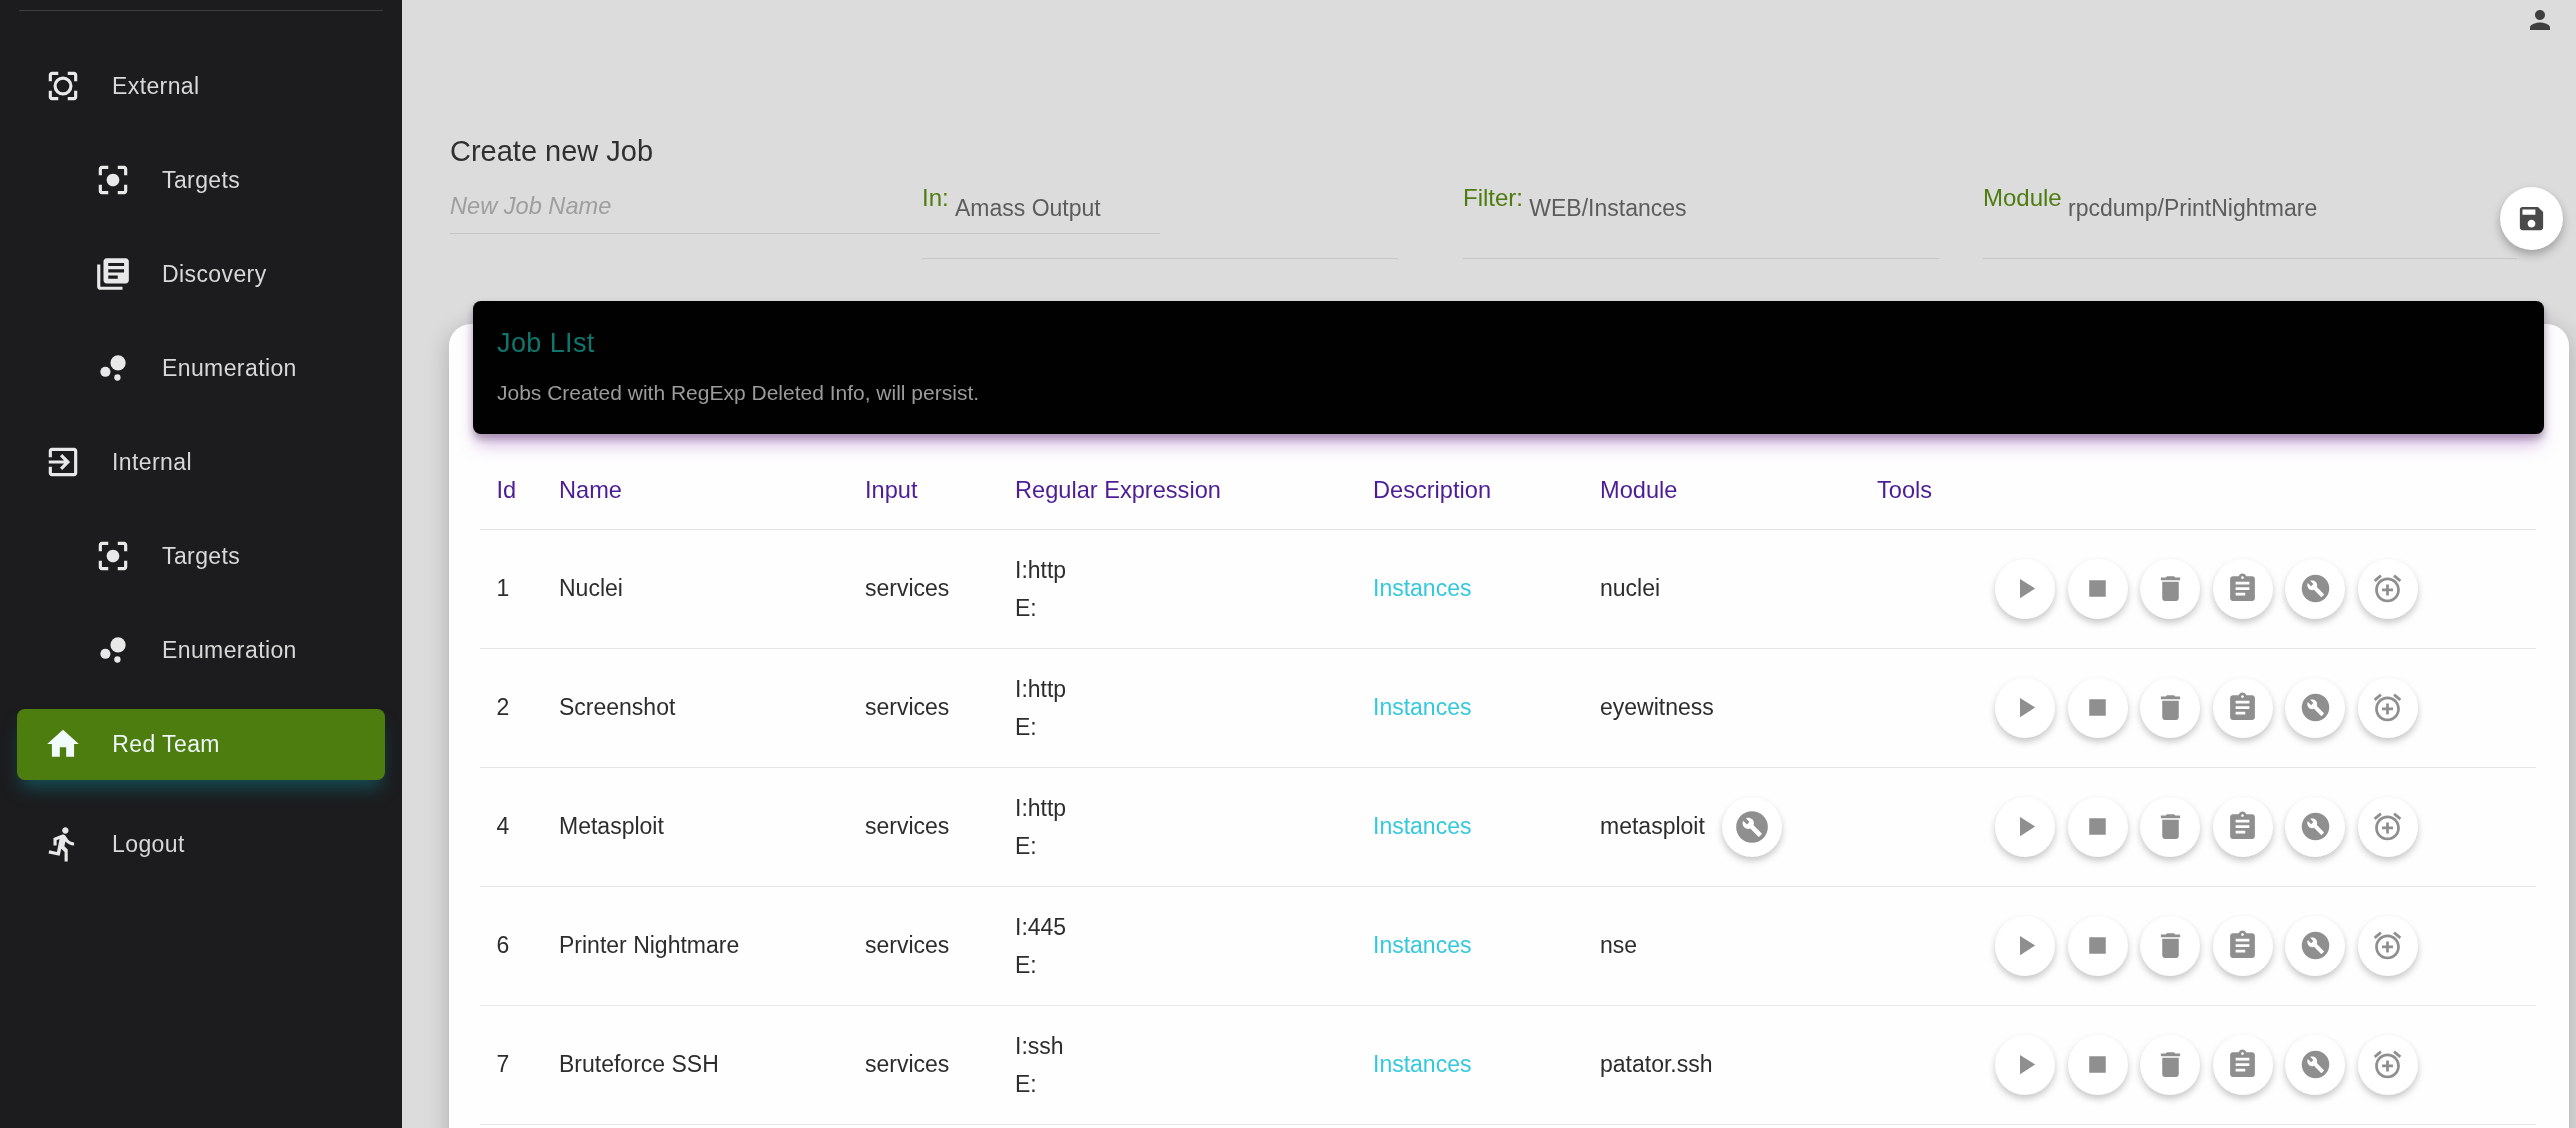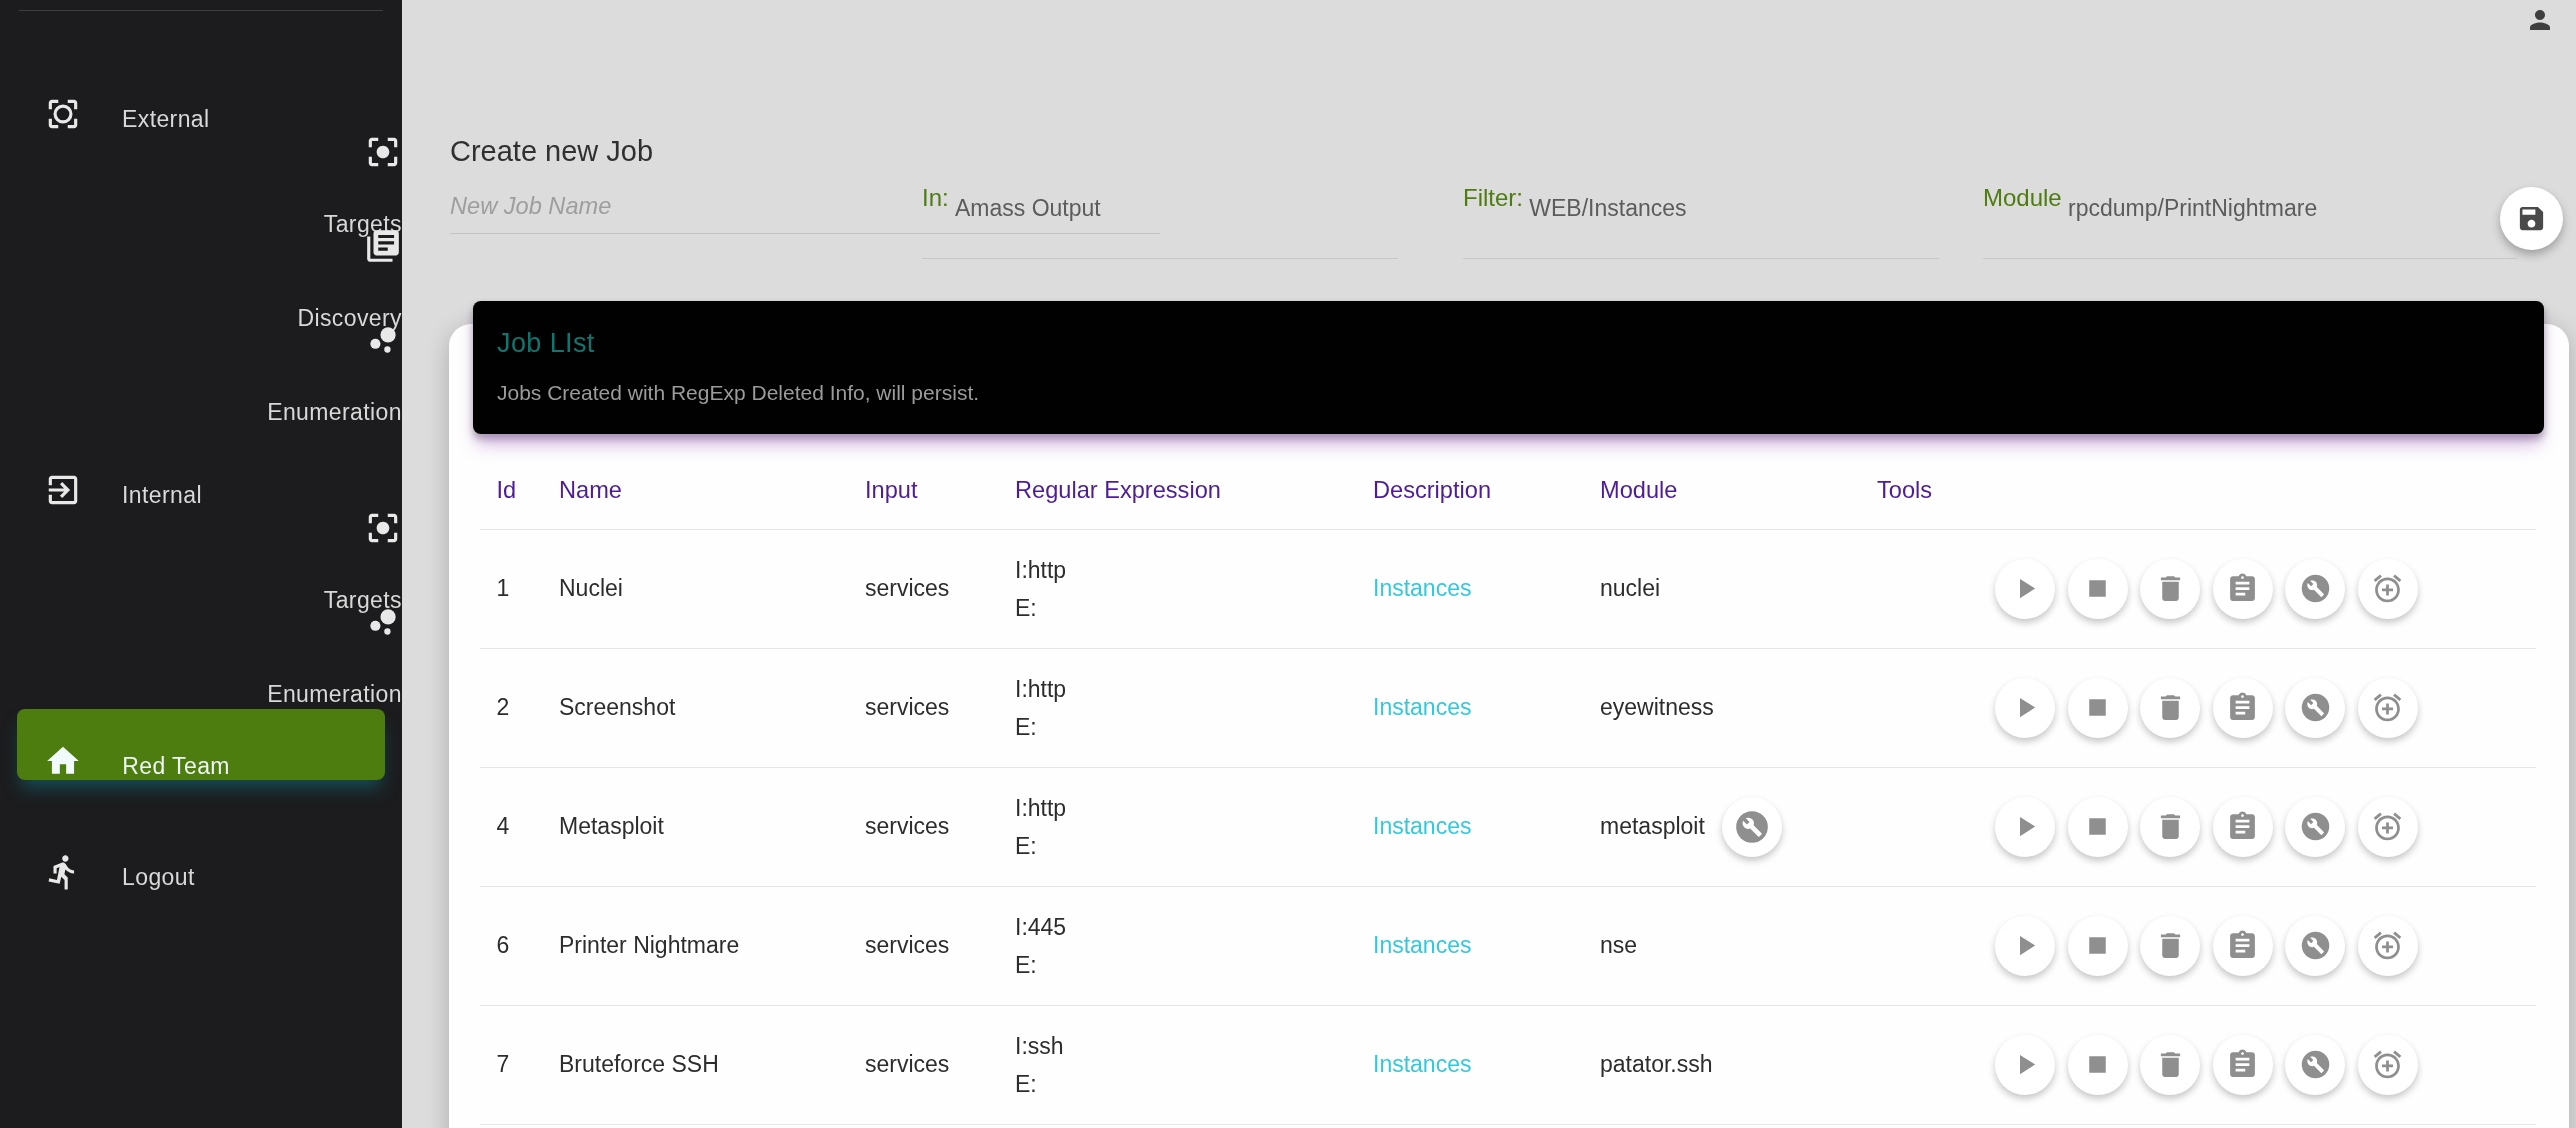--- a/index.html
+++ b/index.html
@@ -7,23 +7,23 @@
     font-family:"Liberation Sans", sans-serif; background:#dcdcdc; }
 
   
   #sprite { position:absolute; width:0; height:0; overflow:hidden; }
 
   
   .sidebar { position:absolute; left:0; top:0; width:402px; height:1128px;
     background:#1c1c1e; z-index:5; }
   .sidebar-divider { margin:10.2px 19px 0 19px; border-top:1.6px solid #3d3d3d; }
   .nav { padding-top:28px; }
-  .nav-item { height:94px; display:flex; align-items:flex-end; gap:40px;
+  .nav-item { height:94px; display:flex; align-items:center; gap:30px;
     padding-left:44px; cursor:pointer; }
-  .nav-item.indent { padding-left:94px;flex-direction:column; }
+  .nav-item.indent { padding-left:94px; }
   .nav-item .nav-icon { width:38px; height:38px; color:#e8e8e8; flex:0 0 auto; }
   .nav-item .nav-label { font-size:23px; color:#d8d8d8; letter-spacing:0.4px; }
   .nav-item.active { background:#4d7c0f; border-radius:7.9px; margin:11.8px 17.3px;
     height:71px; padding-left:27px;
     box-shadow:0 12.6px 17.3px -4.7px rgba(14,116,128,.55); }
   .nav-item.active .nav-label { color:#eef7f7; }
   .nav-item.active .nav-icon { color:#f2fbfb; }
   .nav-item.logout { margin-top:17.3px; }
 
   

